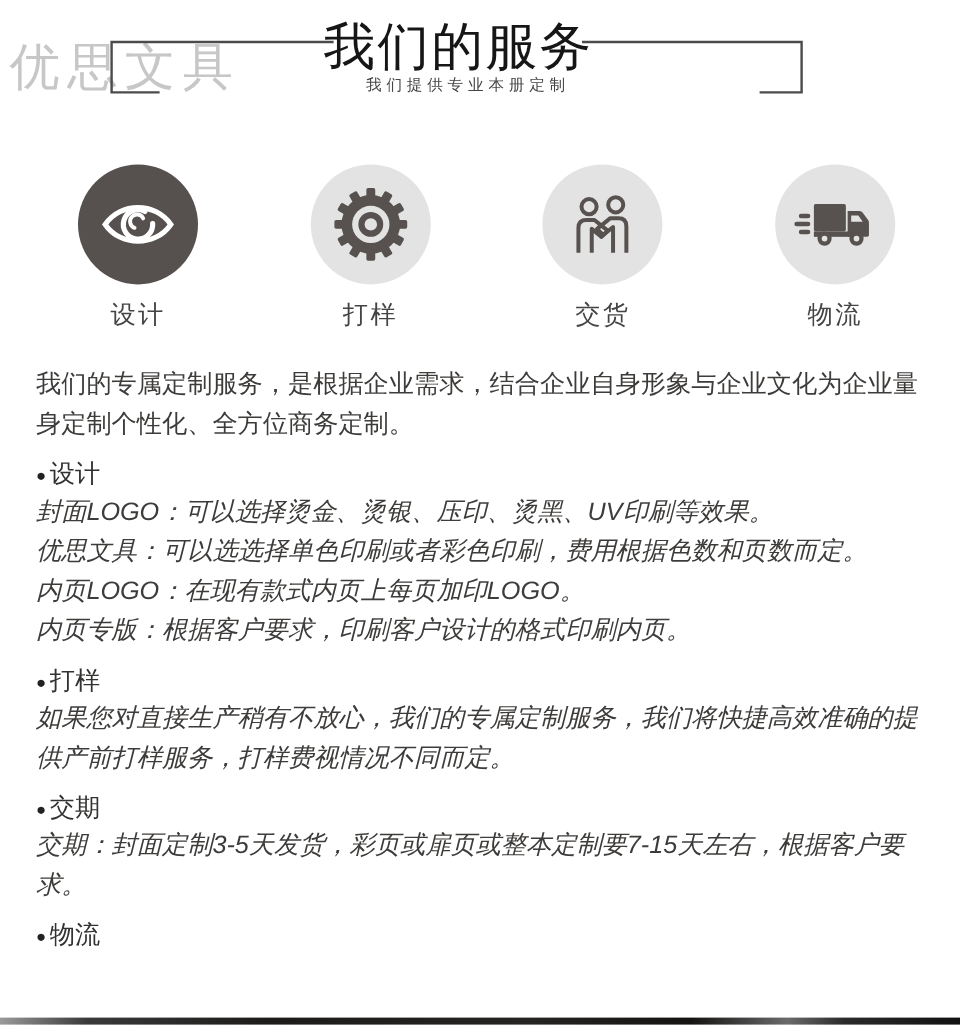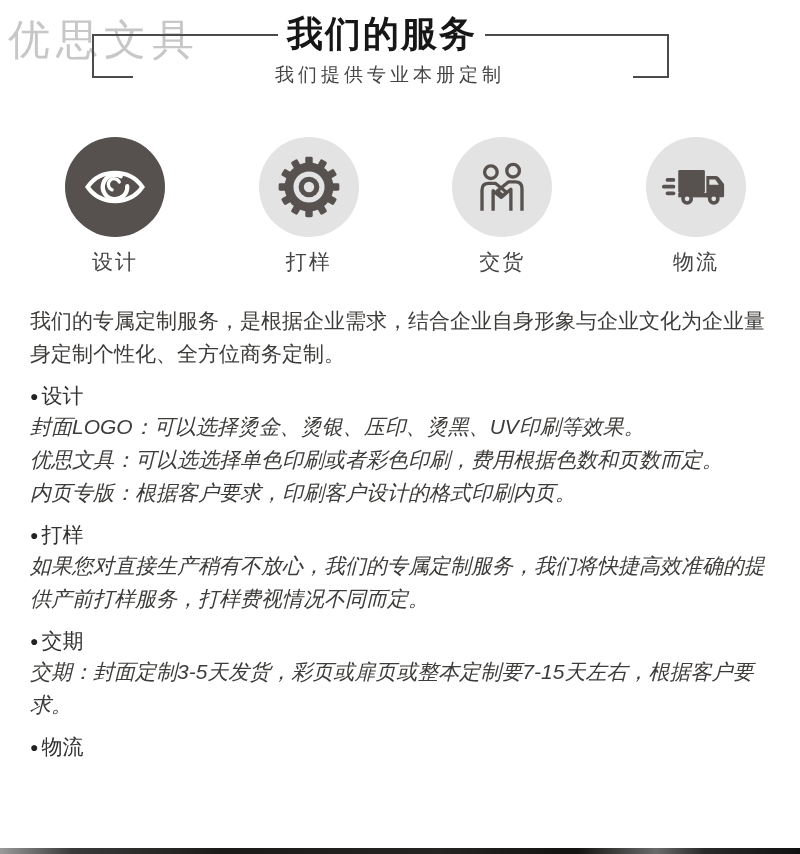--- a/index.html
+++ b/index.html
@@ -16,35 +16,35 @@
   }
   *{margin:0;padding:0;box-sizing:border-box;}
   html,body{width:800px;height:854px;overflow:hidden;}
   body{
     background:var(--page-bg);
     font-family:"Liberation Sans","DejaVu Sans",sans-serif;
     color:var(--body-color);
     position:relative;
   }
   .watermark{
-    position:absolute;top:12px;left:8px;
+    position:absolute;top:28px;left:8px;
     font-family:Liberation Serif, serif;
     font-size:42px;letter-spacing:6px;color:var(--watermark-color);
     z-index:1;pointer-events:none;white-space:nowrap;
   }
   .header{position:relative;height:92px;z-index:2;}
   .brackets{position:absolute;top:0;left:0;}
   .title{
     position:absolute;top:10px;left:382px;transform:translateX(-50%);
-    font-size:36px;font-weight:bold;color:var(--title-color);
+    font-size:43px;font-weight:normal;color:var(--title-color);
     letter-spacing:2px;white-space:nowrap;
   }
   .subtitle{
     position:absolute;top:62px;left:390px;transform:translateX(-50%);
-    font-size:19px;color:var(--subtitle-color);letter-spacing:4px;white-space:nowrap;
+    font-size:13px;color:var(--subtitle-color);letter-spacing:4px;white-space:nowrap;
   }
   .services{
     margin-top:45px;
     padding-left:65px;padding-right:54px;
     display:flex;justify-content:space-between;
   }
   .service{width:100px;text-align:center;}
   .circle{
     width:100px;height:100px;border-radius:50%;
     display:flex;align-items:center;justify-content:center;
@@ -154,20 +154,21 @@
 <div class="content">
   <p class="intro">我们的专属定制服务，是根据企业需求，结合企业自身形象与企业文化为企业量身定制个性化、全方位商务定制。</p>
 
   <div class="section">
     <div class="sec-heading">
       <span class="bullet">●</span>
       <span>设计</span>
     </div>
     <p>封面LOGO：可以选择烫金、烫银、压印、烫黑、UV印刷等效果。</p>
     <p>优思文具：可以选选择单色印刷或者彩色印刷，费用根据色数和页数而定。</p>
+    <p>内页LOGO：在现有款式内页上每页加印LOGO。</p>
     <p>内页专版：根据客户要求，印刷客户设计的格式印刷内页。</p>
   </div>
 
   <div class="section">
     <div class="sec-heading">
       <span class="bullet">●</span>
       <span>打样</span>
     </div>
     <p>如果您对直接生产稍有不放心，我们的专属定制服务，我们将快捷高效准确的提供产前打样服务，打样费视情况不同而定。</p>
   </div>

